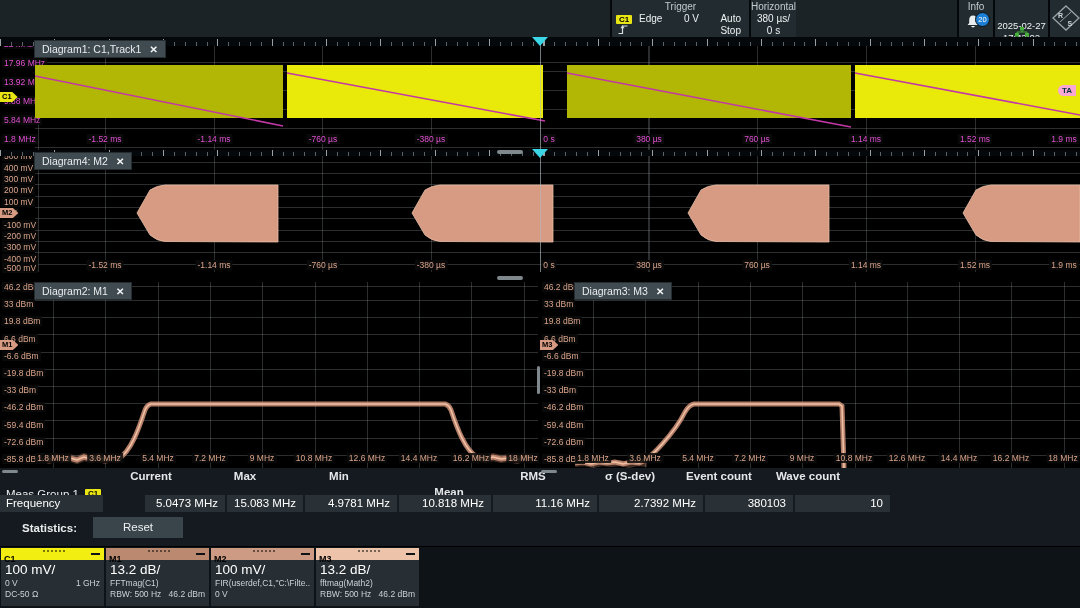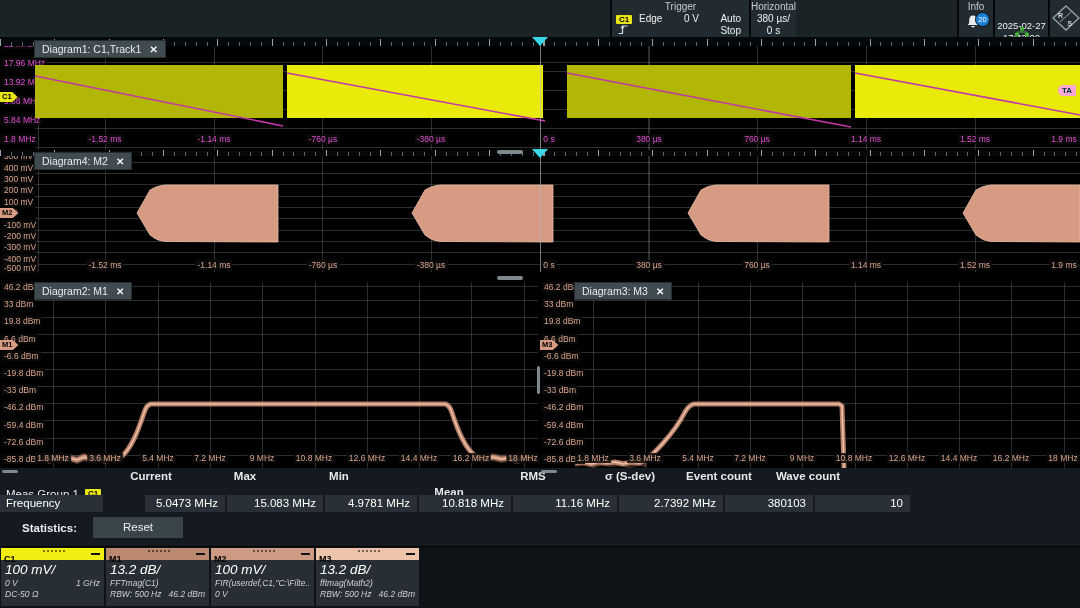--- a/index.html
+++ b/index.html
@@ -69,21 +69,21 @@
   .reset-btn{position:absolute;left:93px;top:49px;width:90px;height:21px;background:#3a444b;color:#eef1f2;
     font-size:11.5px;text-align:center;line-height:21px;}
   
   .sigbar{position:absolute;left:0;top:546px;width:1080px;height:62px;background:#0e1318;border-top:1px solid #000;}
   .tile{position:absolute;top:1px;width:103px;height:58px;background:#272e34;box-sizing:border-box;}
   .tile .hd{height:12px;position:relative;}
   .tile .tid{font-size:9px;font-weight:700;color:#000;padding-left:3px;line-height:12px;}
   .tile .grip{position:absolute;left:42px;top:2px;width:22px;height:2px;
     background-image:repeating-linear-gradient(90deg,rgba(0,0,0,.5) 0 2px,transparent 2px 4px);}
   .tile .min{position:absolute;right:4px;top:5px;width:9px;height:2px;background:#101315;}
-  .tile .bd{padding:1px 4px;font-style:italic;}
+  .tile .bd{padding:1px 4px;}
   .tile .scale{font-size:13.5px;color:#fff;line-height:17px;white-space:nowrap;}
   .tile .sub{display:flex;justify-content:space-between;font-size:8.5px;color:#ccd2d6;line-height:10.5px;
     white-space:nowrap;overflow:hidden;}
   .hd-c1{background:#f2ee11;}.hd-m1{background:#ba8970;}.hd-m2{background:#cd9b83;}.hd-m3{background:#edc3aa;}.hd-t1{background:#fb2fd4;}
   .tile-t1{outline:2px solid #fb2fd4;outline-offset:-1px;background:#2c3339;}
 </style>
 </head>
 <body>
 
 <div class="topbar">
@@ -304,21 +304,21 @@
       <span style="left: 719px; top: 0px;">Event count</span>
       <span style="left: 808px; top: 0px;">Wave count</span>
     </div>
   <div class="meas-group">
     <span>Meas Group 1</span>
     <span class="badge-c1">C1</span>
   </div>
   <div class="meas-row">
     <div class="mlabel">Frequency</div>
     <div class="mcell" style="width:80px;margin-left:40px;">5.0473 MHz</div>
-    <div class="mcell" style="width:96px;">15.083 MHz</div>
+    <div class="mcell" style="width:76px;">15.083 MHz</div>
     <div class="mcell" style="width:92px;">4.9781 MHz</div>
     <div class="mcell" style="width:92px;">10.818 MHz</div>
     <div class="mcell" style="width:104px;">11.16 MHz</div>
     <div class="mcell" style="width:104px;">2.7392 MHz</div>
     <div class="mcell" style="width:88px;">380103</div>
     <div class="mcell" style="width:95px;">10</div>
   </div>
   <div class="stats-label">Statistics:</div>
   <div class="reset-btn">Reset</div>
 </div>

